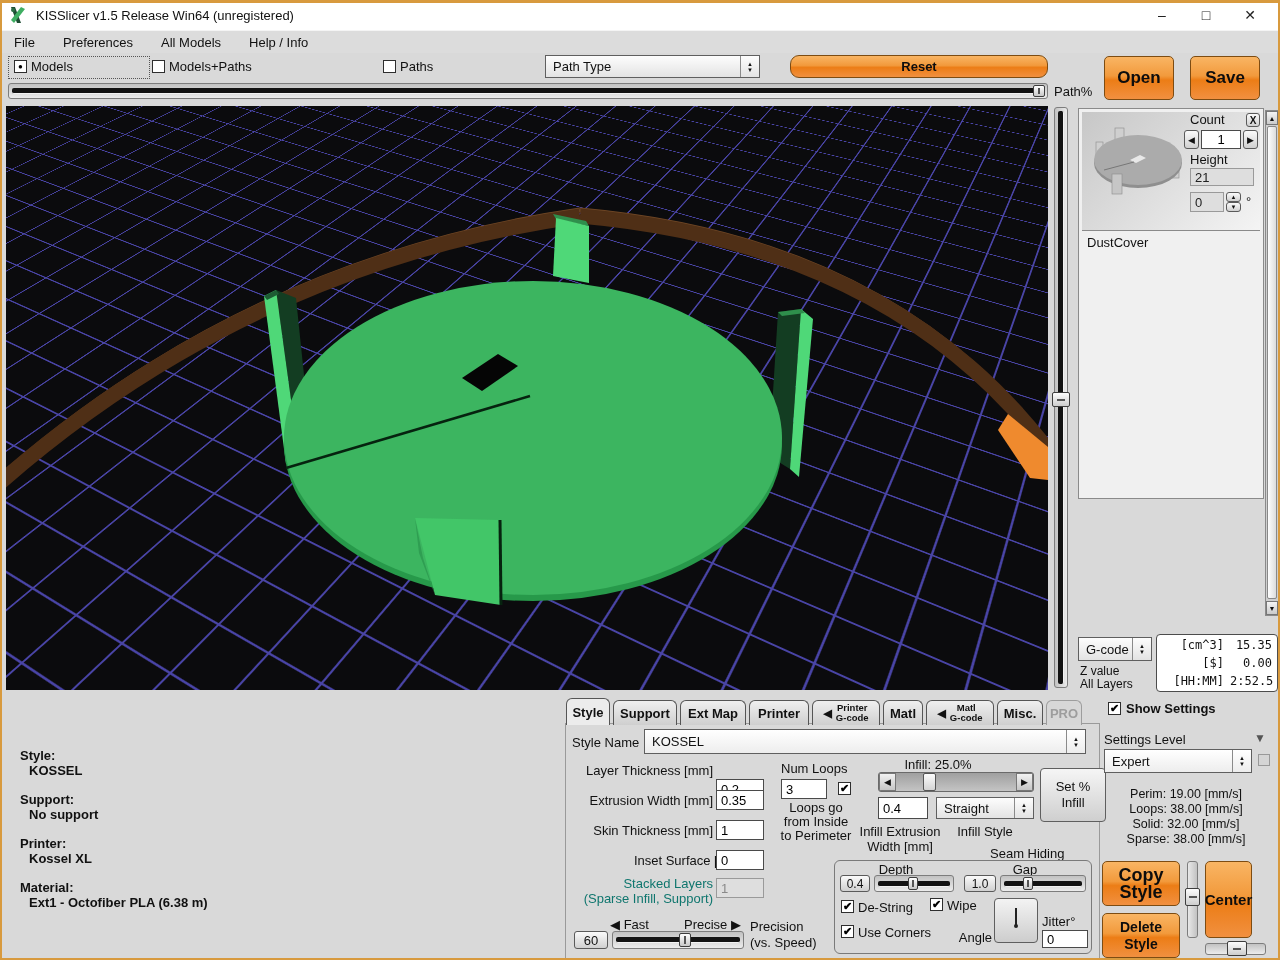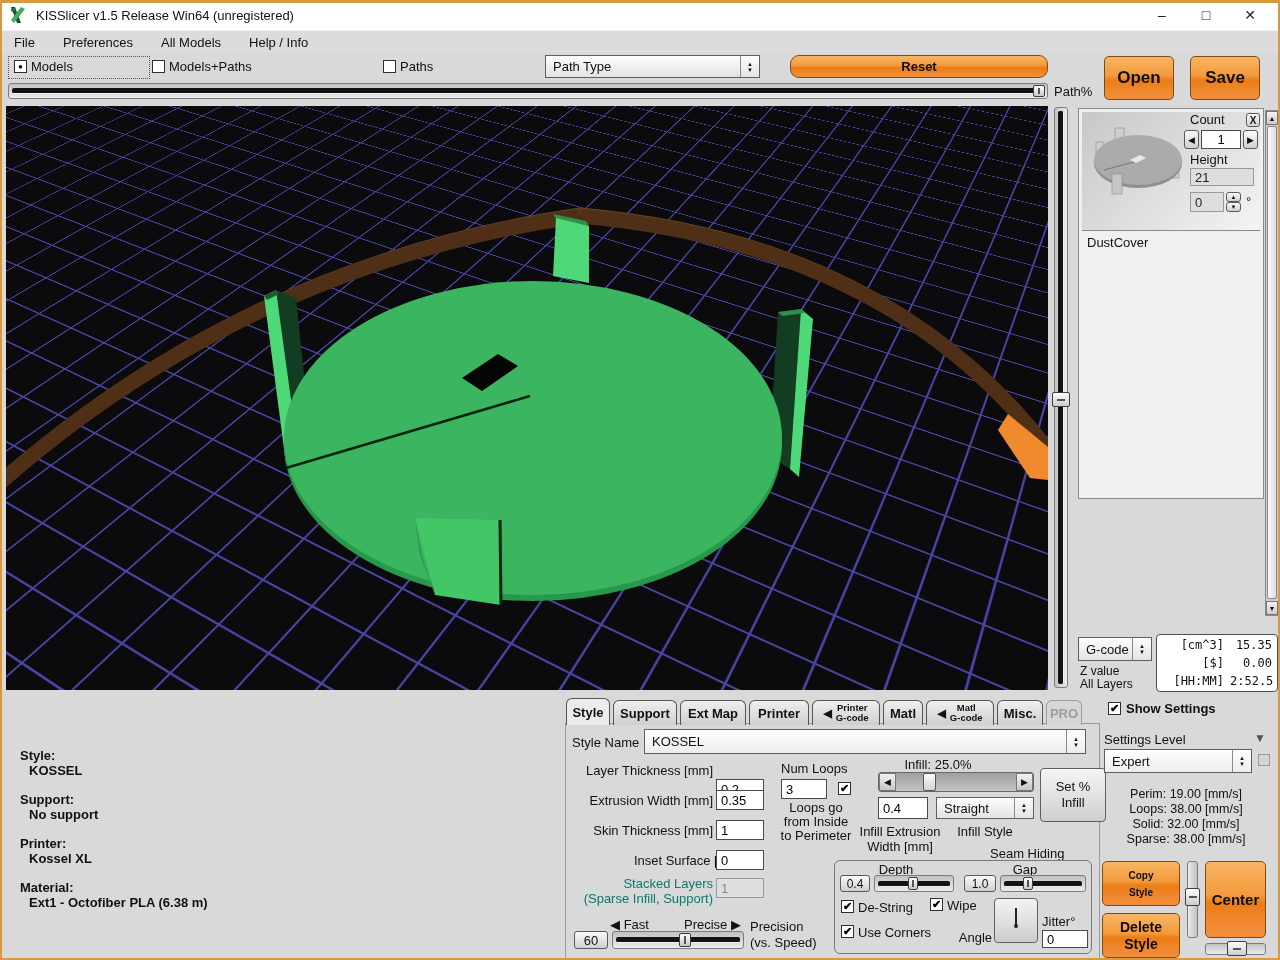--- a/index.html
+++ b/index.html
@@ -395,27 +395,27 @@
         <i>▼</i>
       </span>
   </div>
   <span class="abs cb disabled" style="left:1258px;top:754px;width:12px;height:12px;"></span>
   <div class="abs speeds" style="left:1100px;top:787px;width:172px;">
     <div>Perim: 19.00 [mm/s]</div>
     <div>Loops: 38.00 [mm/s]</div>
     <div>Solid: 32.00 [mm/s]</div>
     <div>Sparse: 38.00 [mm/s]</div>
   </div>
-  <div class="abs btn-orange" style="left:1102px;top:861px;width:78px;height:45px;flex-direction:column;line-height:17px;font-size:10px;">
+  <div class="abs btn-orange" style="left:1102px;top:861px;width:78px;height:45px;flex-direction:column;line-height:17px;font-size:18px;">
     <span>Copy</span>
       <span>Style</span>
   </div>
   <div class="abs btn-orange" style="left:1102px;top:913px;width:78px;height:45px;flex-direction:column;line-height:17px;font-size:14px;">
     <span>Delete</span>
       <span>Style</span>
   </div>
   <div class="abs vslider" style="left:1187px;top:861px;width:11px;height:77px;background:linear-gradient(90deg,#e8e8e8,#c2c2c2);"></div>
   <div class="abs vhandle" style="left:1185px;top:888px;width:15px;height:18px;"></div>
-  <div class="abs btn-orange" style="left:1205px;top:861px;width:61px;height:77px;font-size:15px;">Center</div>
+  <div class="abs btn-orange" style="left:1205px;top:861px;width:47px;height:77px;font-size:15px;">Center</div>
   <div class="abs slider" style="left:1205px;top:943px;width:61px;height:12px;"></div>
   <div class="abs vhandle" style="left:1227px;top:941px;width:20px;height:15px;"></div>
 
 </div>
 
 </body></html>

